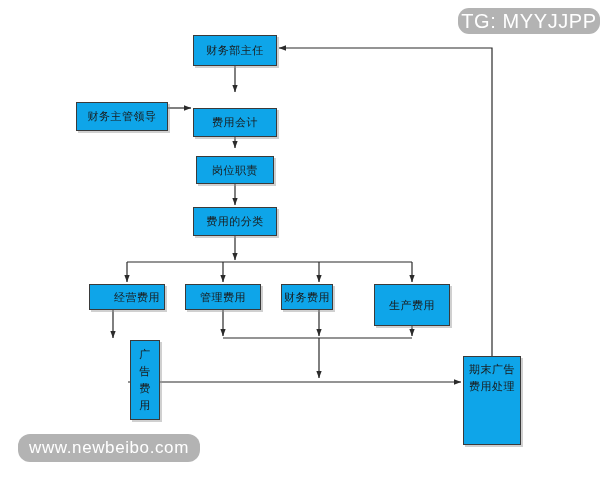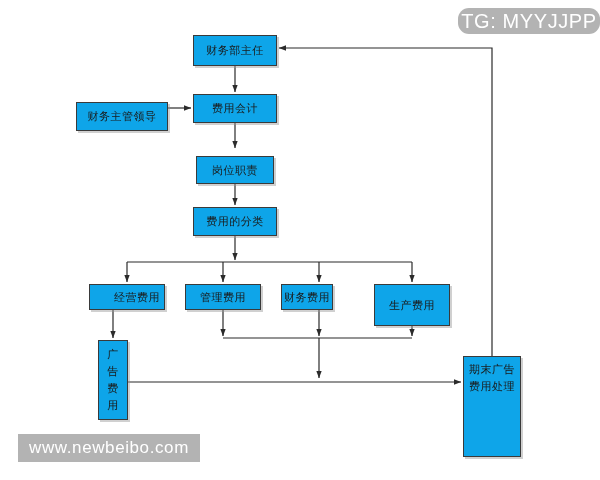--- a/index.html
+++ b/index.html
@@ -37,20 +37,21 @@
     font-size: 11px;
     line-height: 1.35;
     letter-spacing: 0.5px;
     z-index: 2;
   }
   .node-vertical {
     writing-mode: horizontal-tb;
     padding: 4px 4px;
     line-height: 1.55;
     word-break: break-all;
+    margin-left: 32px;
   }
   .node-wrap {
     padding: 4px 5px;
     line-height: 1.5;
     word-break: break-all;
   }
   .badge {
     position: absolute;
     display: flex;
     align-items: center;
@@ -68,20 +69,21 @@
     height: 26px;
     font-size: 20px;
     border-radius: 11px;
   }
   #watermark {
     left: 18px;
     bottom: 18px;
     width: 182px;
     height: 28px;
     font-size: 17px;
+    border-radius: 12px;
   }
 </style>
 </head>
 <body>
 
 <div id="canvas">
 
   <svg id="wires" viewBox="0 0 600 480" xmlns="http://www.w3.org/2000/svg">
     <defs>
       <marker id="ah" markerWidth="9" markerHeight="9" refX="7.4" refY="3.2" orient="auto" markerUnits="userSpaceOnUse">
@@ -117,35 +119,35 @@
       <path d="M128,382 L461,382" marker-end="url(#ah)"></path>
 
       <path d="M492,356 L492,48 L279,48" marker-end="url(#ah)"></path>
     </g>
   </svg>
 
   <div class="node" style="left:193px; top:35px; width:84px; height:31px;">财务部主任</div>
 
   <div class="node" style="left:76px; top:94px; width:92px; height:29px;margin-top:8px;">财务主管领导</div>
 
-  <div class="node" style="left:193px; top:94px; width:84px; height:29px;">费用会计</div>
+  <div class="node" style="left:193px; top:108px; width:84px; height:29px;">费用会计</div>
 
   <div class="node" style="left:196px; top:156px; width:78px; height:28px;">岗位职责</div>
 
   <div class="node" style="left:193px; top:207px; width:84px; height:29px;">费用的分类</div>
 
   <div class="node" style="left:89px; top:284px; width:76px; height:26px;padding-left:20px;">经营费用</div>
 
   <div class="node" style="left:185px; top:284px; width:76px; height:26px;text-align:right;">管理费用</div>
 
   <div class="node" style="left:281px; top:284px; width:52px; height:26px;">财务费用</div>
 
   <div class="node" style="left:374px; top:284px; width:76px; height:42px;">生产费用</div>
 
   <div class="node node-vertical" style="left:98px; top:340px; width:30px; height:80px;">广告费用</div>
 
-  <div class="node node-wrap" style="left:463px; top:356px; width:58px; height:101px; align-items:flex-start;">期末广告费用处理</div>
+  <div class="node node-wrap" style="left:463px; top:356px; width:58px; height:89px; align-items:flex-start;">期末广告费用处理</div>
 
   <div class="badge" id="tg-badge">TG: MYYJJPP</div>
 
   <div class="badge" id="watermark">www.newbeibo.com</div>
 
 </div>
 
 </body></html>

